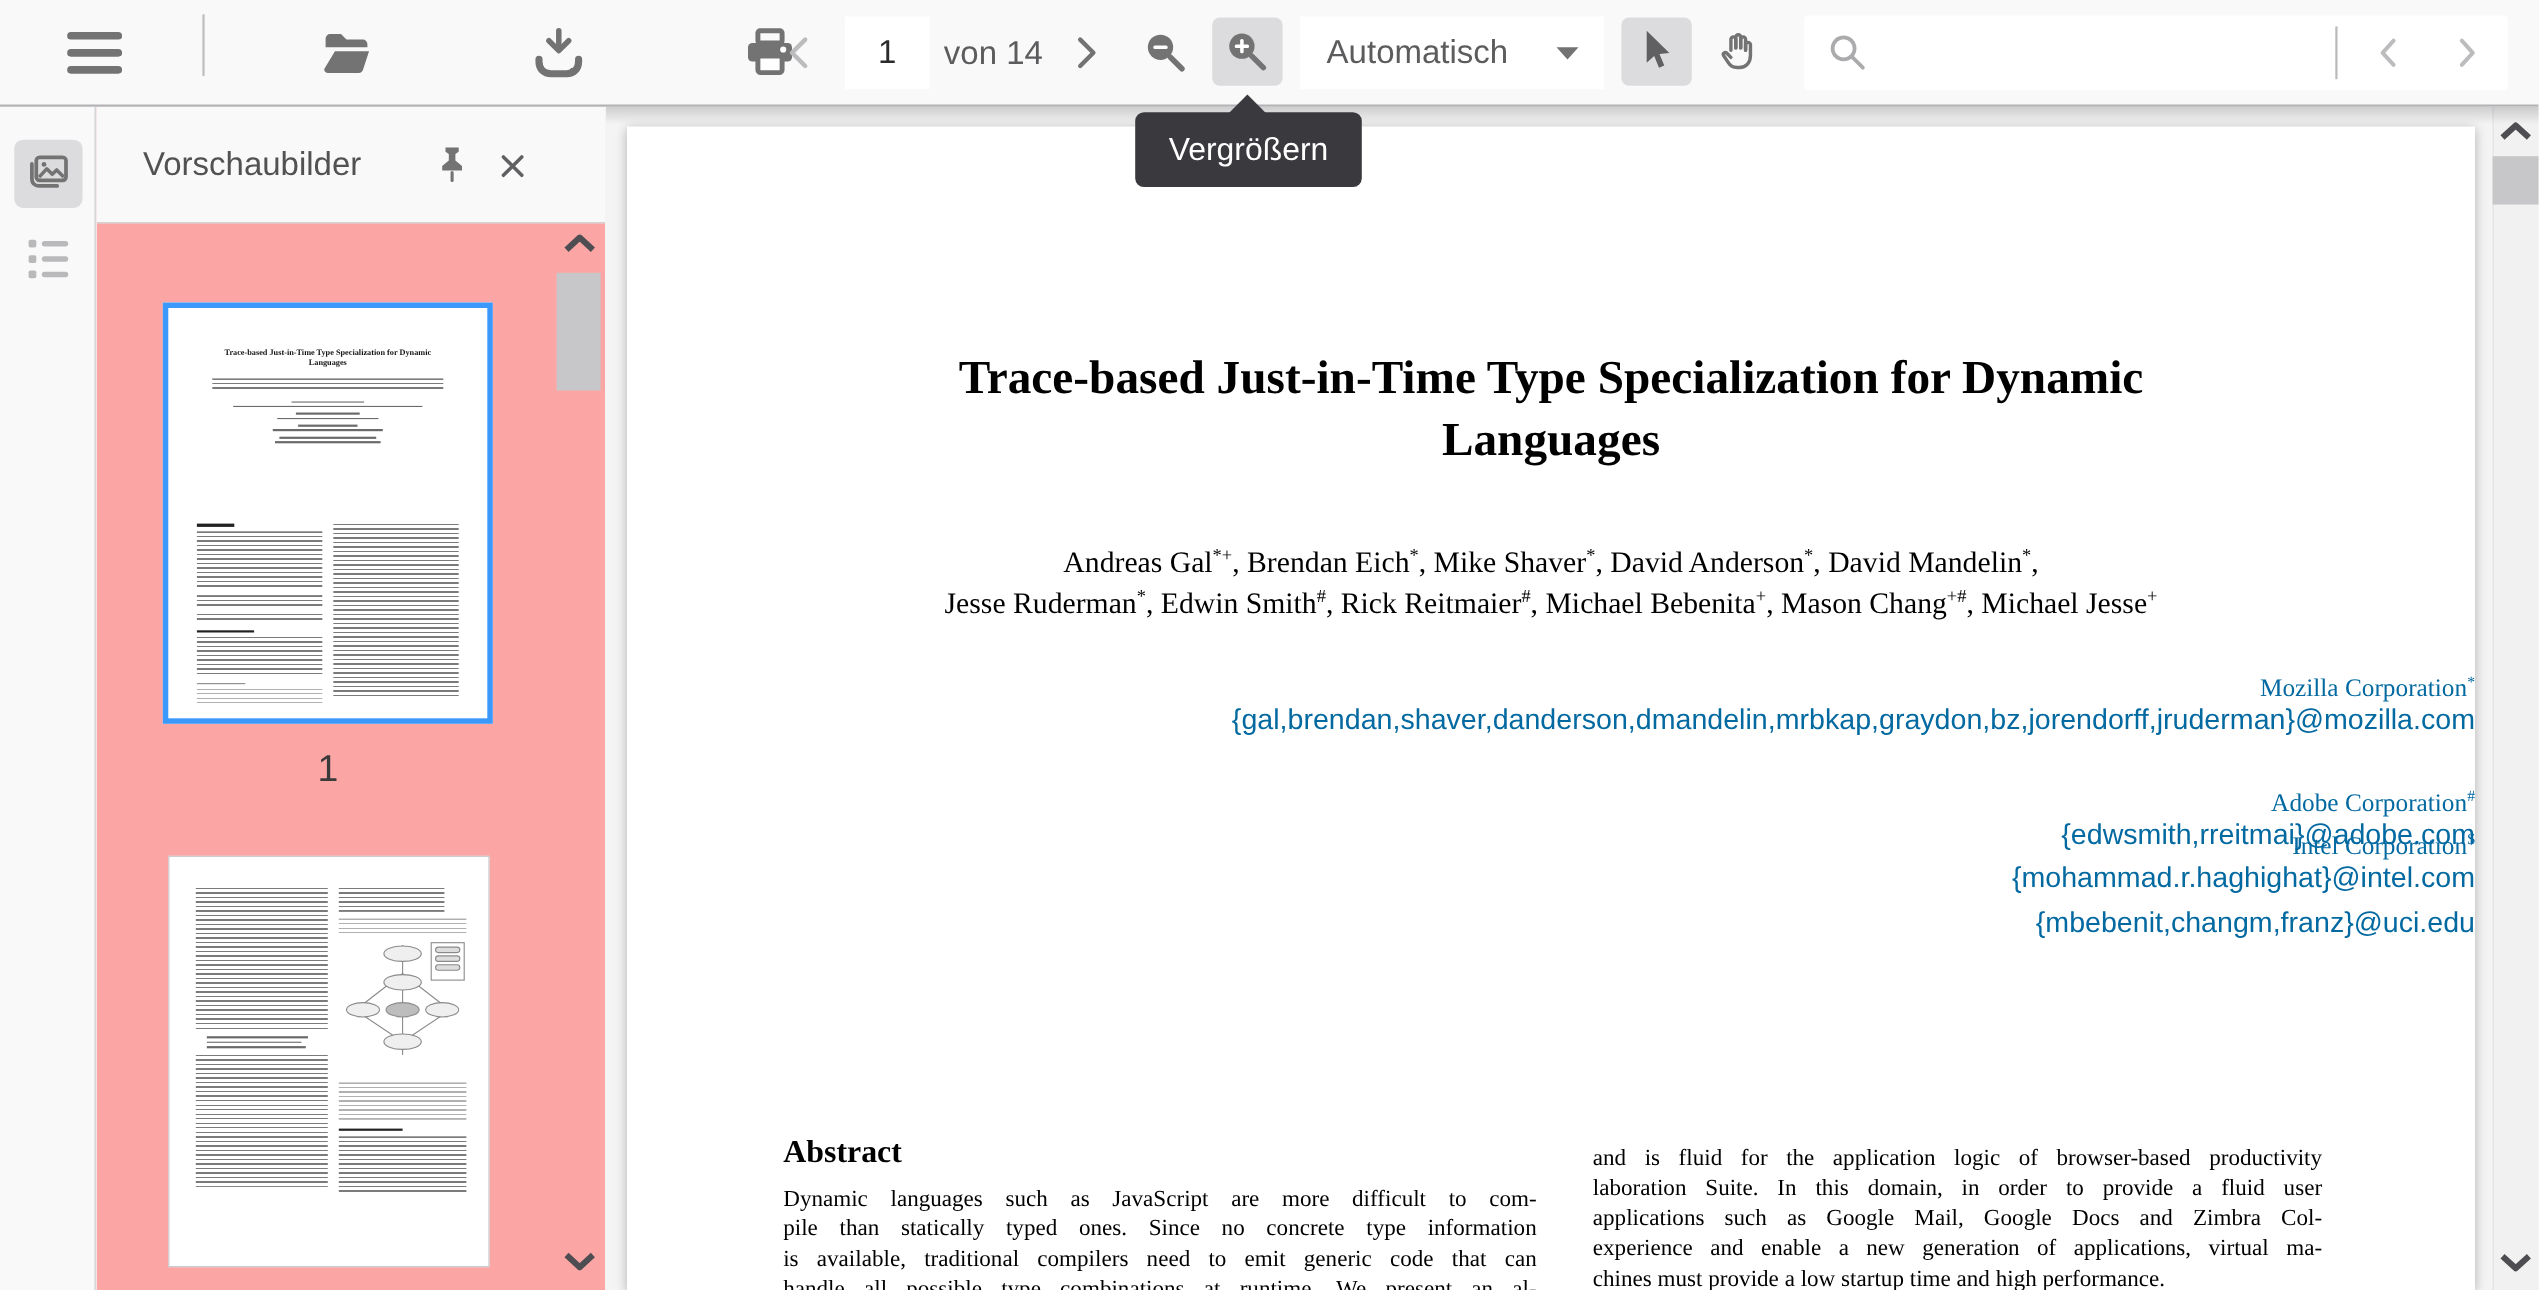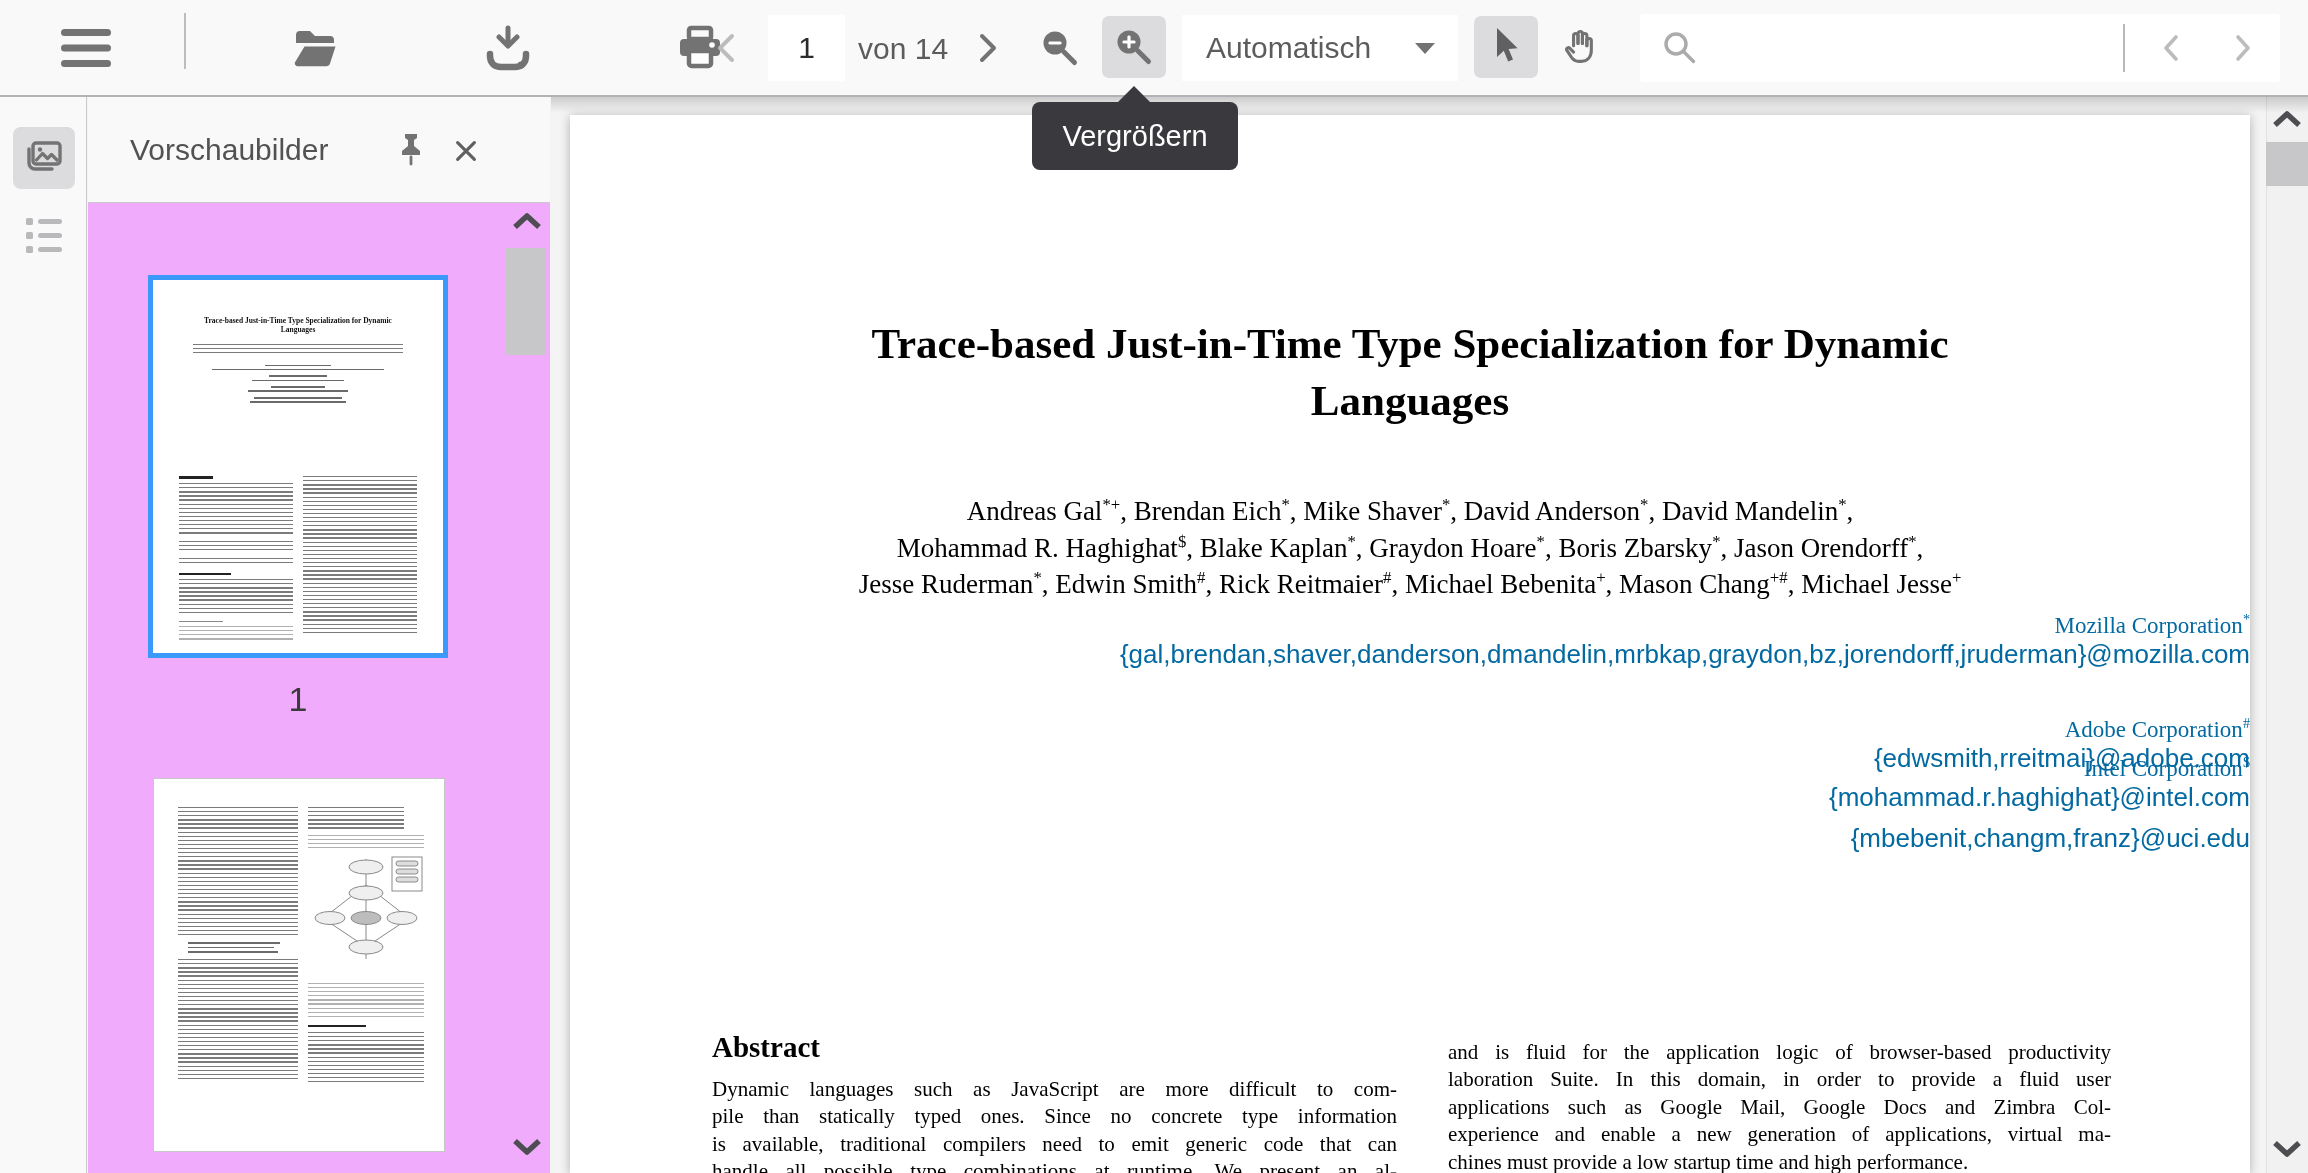--- a/index.html
+++ b/index.html
@@ -37,21 +37,21 @@
              color:#ffffff; font-size:29px; }
   .tooltip-arrow { position:absolute; left:1117px; top:86px; width:0; height:0; z-index:30;
              border-left:17px solid transparent; border-right:17px solid transparent;
              border-bottom:17px solid #3a3a3e; }
 
   
   .strip { position:absolute; left:0; top:97px; width:87px; bottom:0; background:#f9f9fa;
            border-right:1px solid #c9c9cb; z-index:4; }
   .strip-btn { position:absolute; left:13px; width:62px; height:62px; border-radius:8px;
            display:flex; align-items:center; justify-content:center; }
-  .panel { position:absolute; left:88px; top:97px; width:462px; bottom:0; background:#f0abfc; z-index:4; }
+  .panel { position:absolute; left:88px; top:97px; width:462px; bottom:0; background:#fca5a5; z-index:4; }
   .panel-header { position:absolute; left:0; top:0; width:100%; height:106px; background:#f9f9fa;
            border-bottom:1px solid #c9c9cb; }
   .panel-title { position:absolute; left:42px; top:0; height:106px; display:flex; align-items:center;
            font-size:30px; color:#525252; }
   .pin-btn { position:absolute; left:306px; top:36px; width:34px; height:34px;
            display:flex; align-items:center; justify-content:center; }
   .close-btn { position:absolute; left:364px; top:40px; width:28px; height:28px;
            display:flex; align-items:center; justify-content:center; }
 
   .thumb1 { position:absolute; left:60px; top:178px; width:300px; height:383px;
@@ -340,21 +340,20 @@
   <div class="viewer">
     <div class="page">
 
       <div class="p-title">
         <div>Trace-based Just-in-Time Type Specialization for Dynamic</div>
         <div>Languages</div>
       </div>
 
       <div class="p-authors">
         <div><span>Andreas Gal</span><sup>*+</sup><span>, Brendan Eich</span><sup>*</sup><span>, Mike Shaver</span><sup>*</sup><span>, David Anderson</span><sup>*</sup><span>, David Mandelin</span><sup>*</sup><span>,</span></div>
-        <div><span>Mohammad R. Haghighat</span><sup>$</sup><span>, Blake Kaplan</span><sup>*</sup><span>, Graydon Hoare</span><sup>*</sup><span>, Boris Zbarsky</span><sup>*</sup><span>, Jason Orendorff</span><sup>*</sup><span>,</span></div>
         <div><span>Jesse Ruderman</span><sup>*</sup><span>, Edwin Smith</span><sup>#</sup><span>, Rick Reitmaier</span><sup>#</sup><span>, Michael Bebenita</span><sup>+</sup><span>, Mason Chang</span><sup>+#</sup><span>, Michael Jesse</span><sup>+</sup></div>
       </div>
 
       <div class="affil" style="top:496px;">
         <div class="affil-name"><span>Mozilla Corporation</span><sup>*</sup></div>
         <div class="affil-email">{gal,brendan,shaver,danderson,dmandelin,mrbkap,graydon,bz,jorendorff,jruderman}@mozilla.com</div>
       </div>
       <div class="affil" style="top:600px;margin-left:44px;">
         <div class="affil-name"><span>Adobe Corporation</span><sup>#</sup></div>
         <div class="affil-email">{edwsmith,rreitmai}@adobe.com</div>

